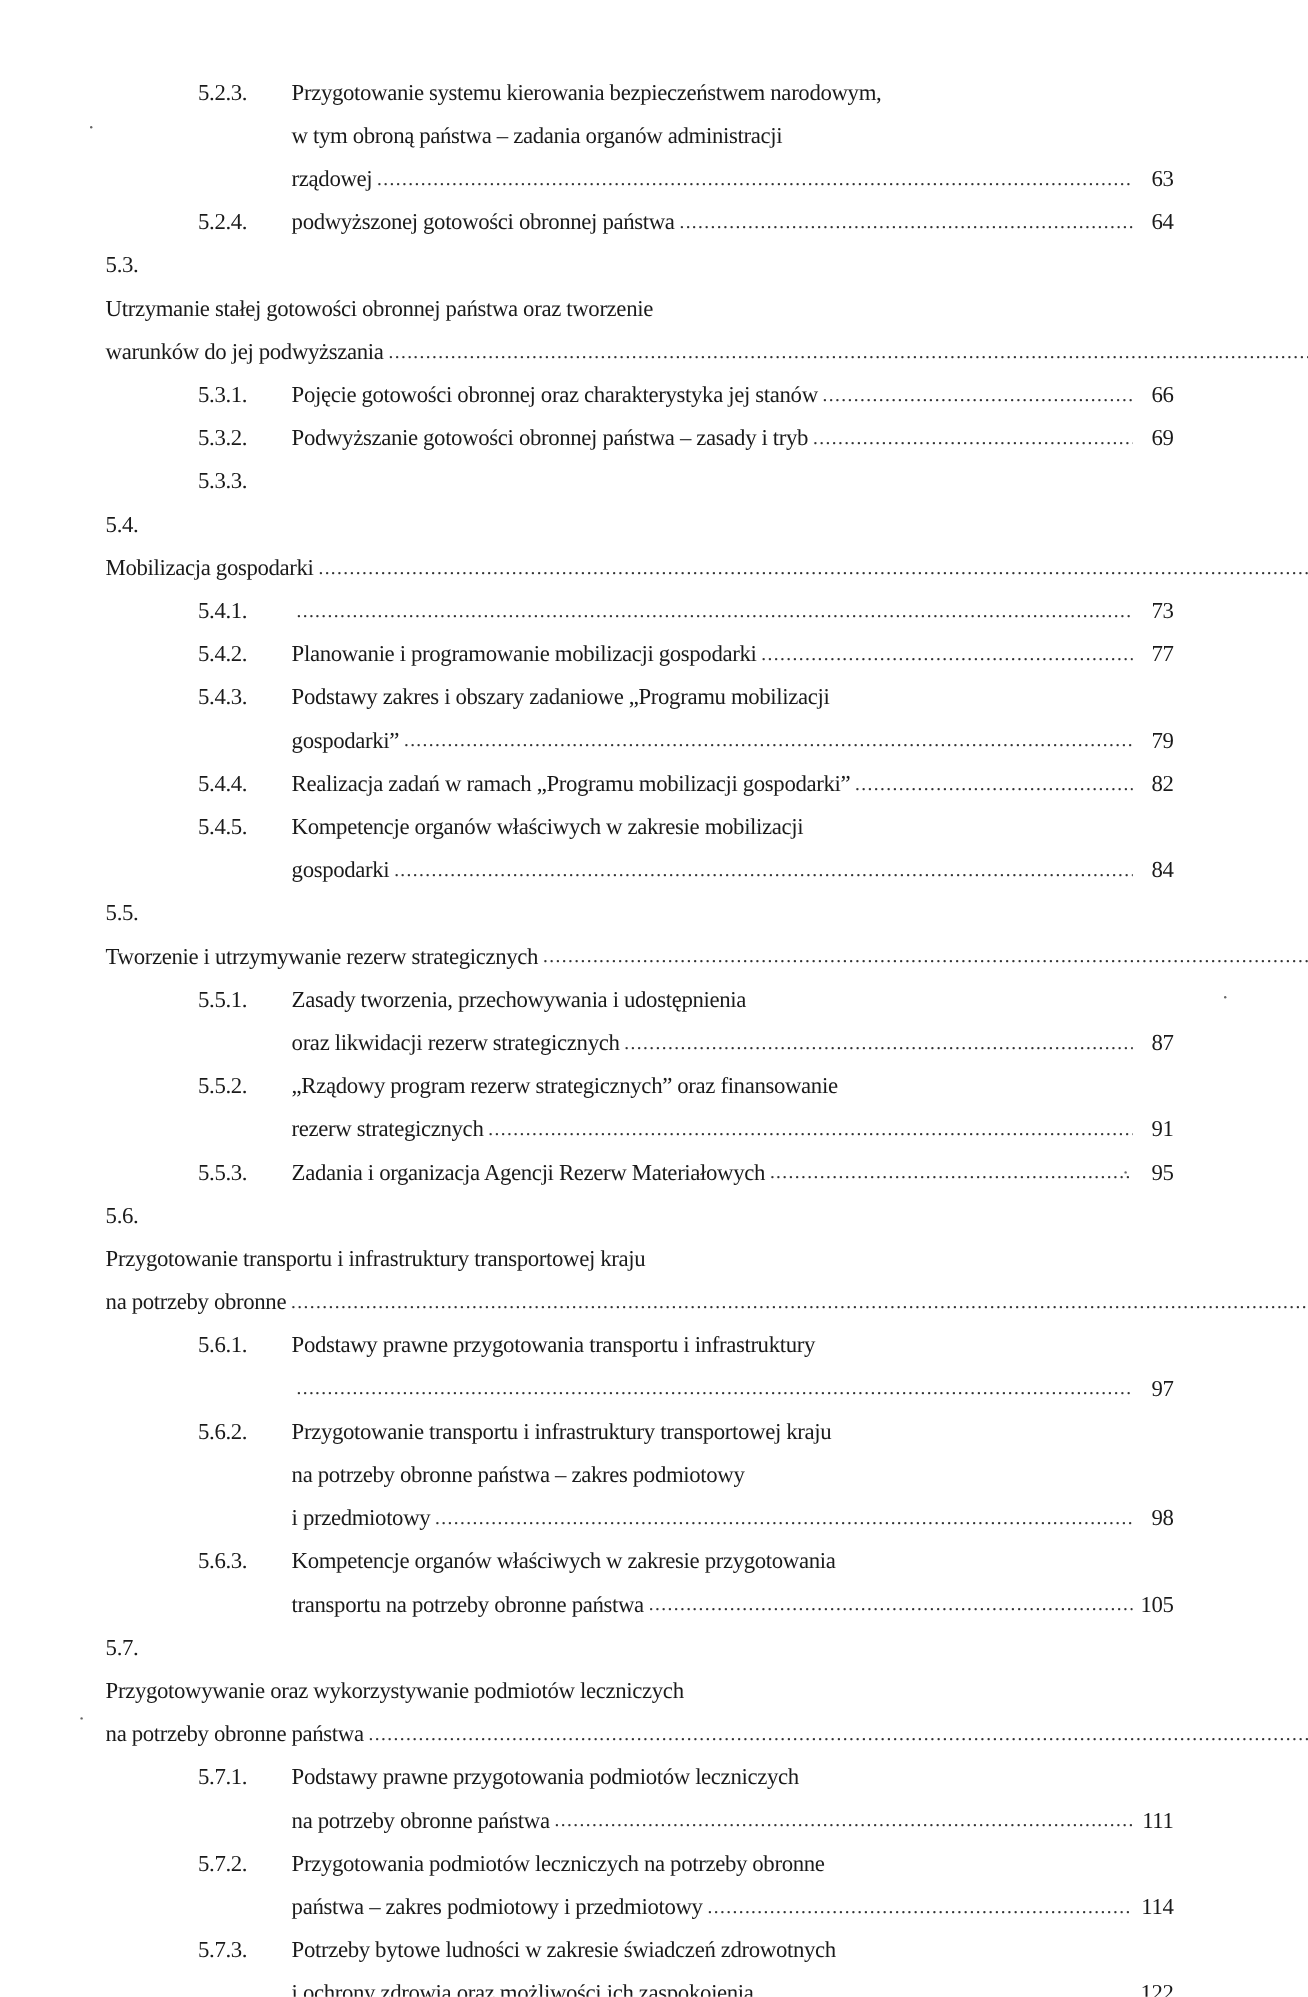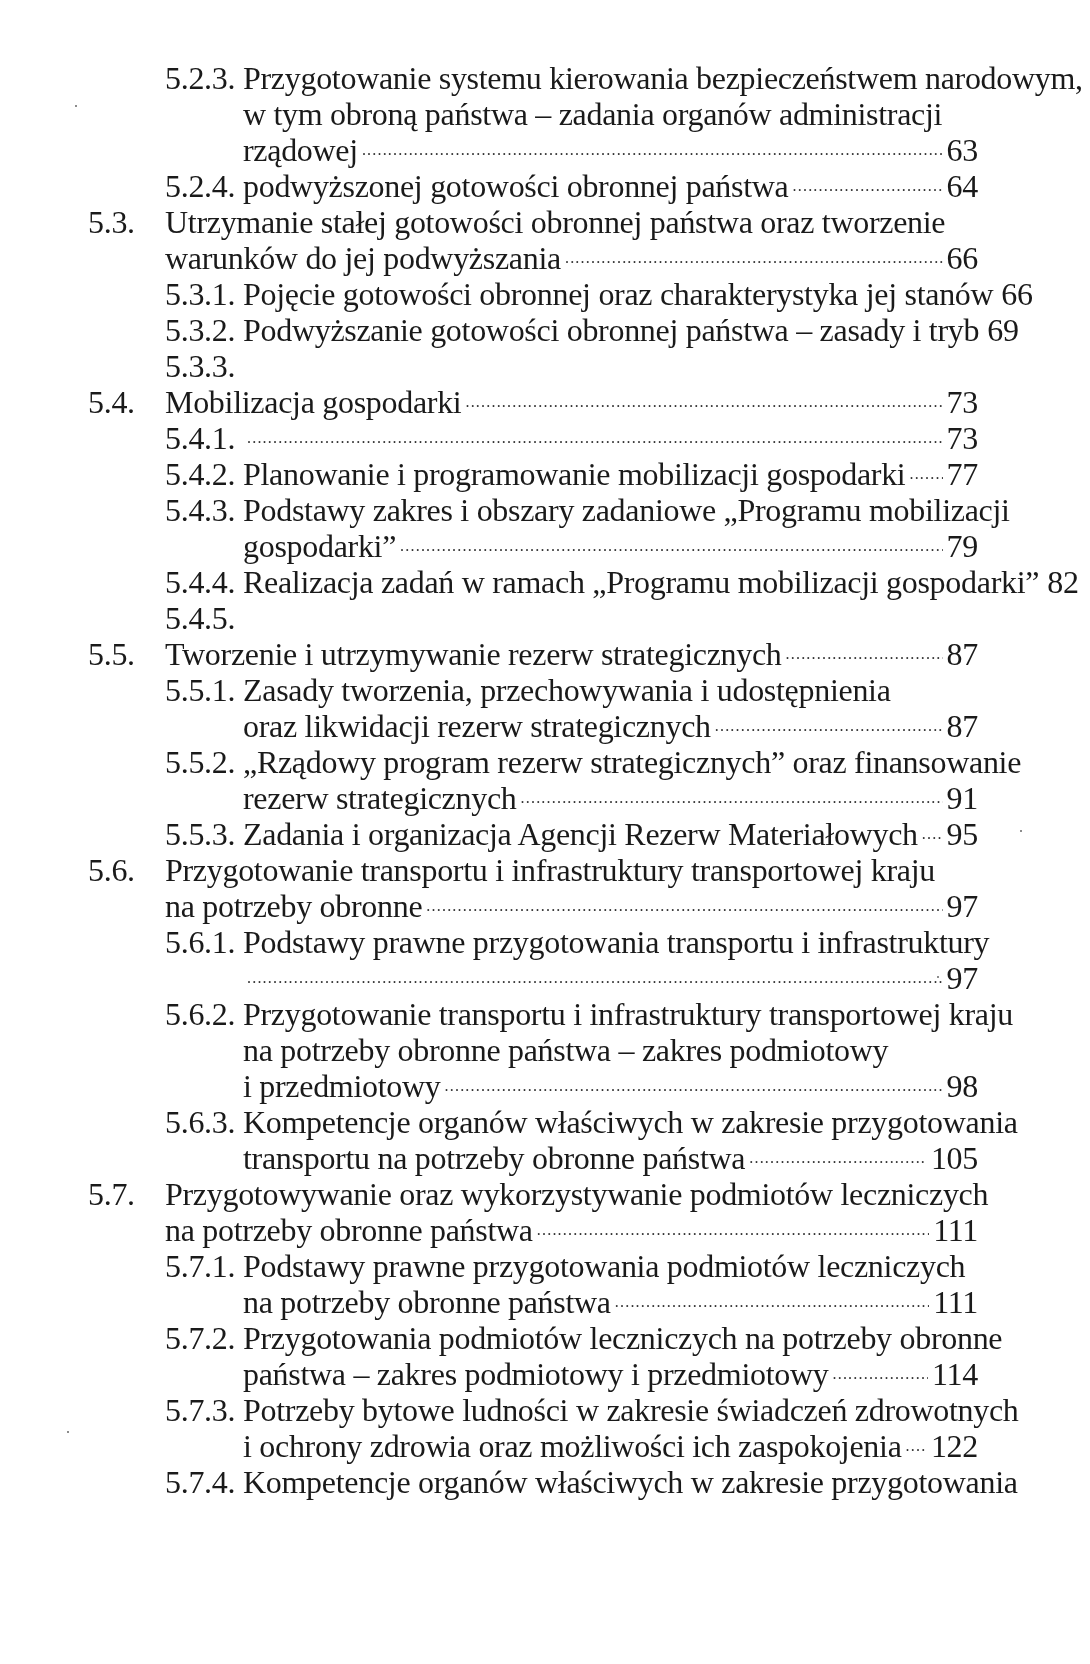--- a/index.html
+++ b/index.html
@@ -1,20 +1,20 @@
 <!DOCTYPE html>
 <html><head>
 <meta charset="utf-8">
 <style>
   html, body { margin: 0; padding: 0; background: #ffffff; }
   body { width: 1090px; height: 1664px; position: relative; overflow: hidden;
          font-family: "Liberation Serif", "DejaVu Serif", serif; color: #1a1a1a; }
   .toc { position: absolute; left: 88px; top: 60px; width: 950px; }
-  .entry { position: relative; display: flex; align-items: flex-start; font-size: 32px; line-height: 36px; letter-spacing: -0.3px; }
-  .entry.lvl2 { padding-left: 0; }
+  .entry { position: relative; display: flex; align-items: flex-start; font-size: 19px; line-height: 36px; letter-spacing: -0.3px; }
+  .entry.lvl2 { padding-left: 0; flex-direction: column; }
   .entry.lvl3 { padding-left: 0; }
   .num { flex: 0 0 auto; white-space: nowrap; }
   .lvl2 .num { width: 72px; margin-left: 92px; }
   .lvl3 .num { width: 82px; margin-left: 170px; }
   .body { flex: 1 1 auto; min-width: 0; }
   .line { display: flex; align-items: flex-start; white-space: nowrap; }
   .line .txt { flex: 0 0 auto; }
   .line .dots { flex: 1 1 auto; overflow: hidden; white-space: nowrap; margin: 0 4px; letter-spacing: 1.2px; font-size: 16px; color: #333; }
   .line .dots::before { content: "............................................................................................................................................................................................................................................................................"; }
   .line .page { flex: 0 0 auto; min-width: 30px; text-align: right; padding-right: 0; }
@@ -134,20 +134,30 @@
       <div class="body">
         <div class="line">
           <span class="txt">Realizacja zadań w ramach „Programu mobilizacji gospodarki”</span>
           <span class="dots"></span>
           <span class="page">82</span>
         </div>
       </div>
     </div>
     <div class="entry lvl3">
       <span class="num">5.4.5.</span>
+      <div class="body">
+        <div class="line">
+          <span class="txt">Kompetencje organów właściwych w zakresie mobilizacji</span>
+        </div>
+        <div class="line">
+          <span class="txt">gospodarki</span>
+          <span class="dots"></span>
+          <span class="page">84</span>
+        </div>
+      </div>
     </div>
     <div class="entry lvl2">
       <span class="num">5.5.</span>
       <div class="body">
         <div class="line">
           <span class="txt">Tworzenie i utrzymywanie rezerw strategicznych</span>
           <span class="dots"></span>
           <span class="page">87</span>
         </div>
       </div>

